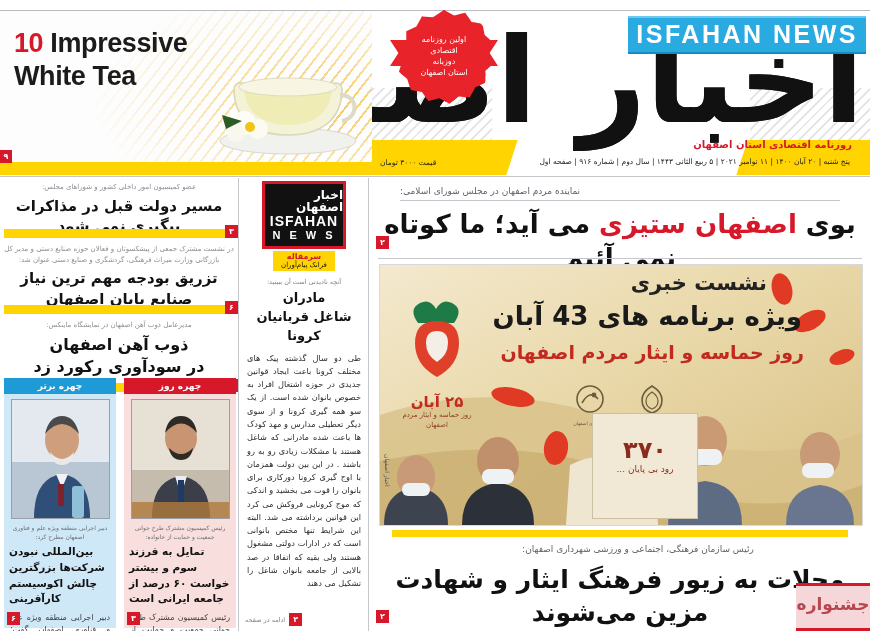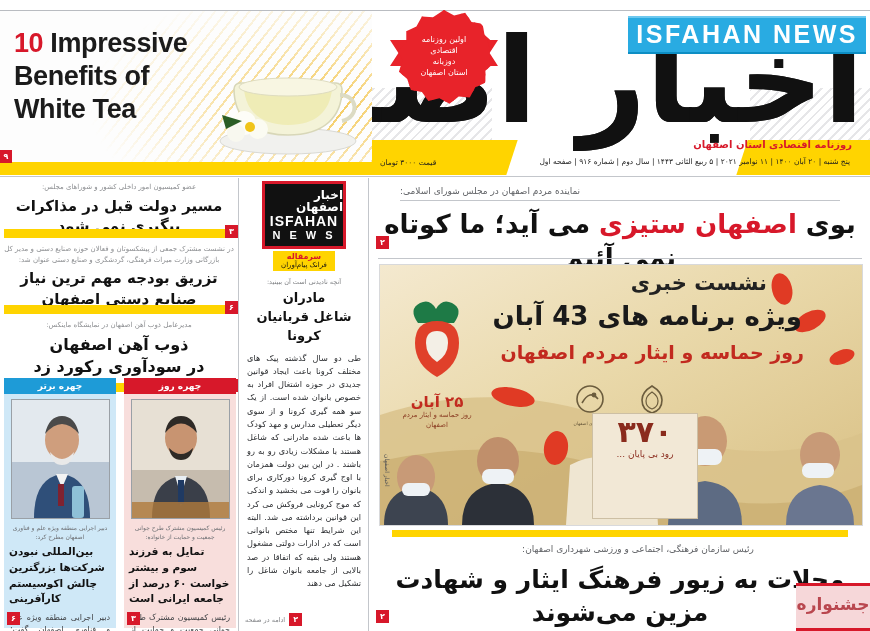--- a/index.html
+++ b/index.html
@@ -224,21 +224,21 @@
   }
   #mp-badge .cap1{font-size:15px;font-weight:bold;color:#c22a1f;direction:rtl;margin-top:4px;}
   #mp-badge .cap2{font-size:7px;color:#8a3b22;direction:rtl;line-height:1.4;}
   #mp-orgs{position:absolute;right:190px;top:118px;display:flex;gap:22px;direction:rtl;}
   #mp-orgs .org{width:40px;text-align:center;}
   #mp-orgs .org .nm{font-size:4.5px;color:#6b5c3d;direction:rtl;margin-top:2px;}
   #mp-poster{
     position:absolute;left:212px;bottom:6px;width:104px;height:104px;
     background:#f2e8d6;border:1px solid #cdbfa4;text-align:center;
   }
-  #mp-poster .big{font-size:30px;font-weight:bold;color:#8a2b1d;direction:rtl;}
+  #mp-poster .big{font-size:24px;font-weight:bold;color:#8a2b1d;direction:rtl;margin-top:22px;}
   #mp-poster .sm{font-size:9px;color:#8a2b1d;direction:rtl;}
   #mp-credit{
     position:absolute;left:4px;bottom:38px;font-size:6px;color:#555;direction:rtl;
     writing-mode:vertical-rl;
   }
   #main-bar{
     position:absolute;left:22px;top:352px;width:456px;height:7px;background:#ffd400;
   }
   #foot-kicker{
     position:absolute;left:0;right:0;top:366px;font-size:9px;color:#5d5f63;
@@ -263,21 +263,20 @@
 </style>
 </head>
 <body>
 
 <div id="page">
 
   <div class="abs" id="ad-banner">
     <div id="ad-rays"></div>
     <div id="ad-text">
       <div><span class="num">10</span><span> Impressive</span></div>
-      <div>Benefits of</div>
       <div>White Tea</div>
     </div>
     <svg id="ad-cup" viewBox="0 0 178 116">
       <ellipse cx="100" cy="98" rx="68" ry="13" fill="#f1f1ee" stroke="#d9d9d4"></ellipse>
       <path d="M52 40 h96 a6 6 0 0 1 6 6 c0 28 -18 46 -54 46 c-36 0 -54 -18 -54 -46 a6 6 0 0 1 6 -6z" fill="#f4f3d8" stroke="#d8d7b8" stroke-width="1.6"></path>
       <path d="M56 46 h88 c-2 22 -16 36 -44 36 c-28 0 -42 -14 -44 -36z" fill="#efecb6"></path>
       <ellipse cx="100" cy="44" rx="49" ry="9" fill="#f8f6e2" stroke="#dedcc0"></ellipse>
       <path d="M152 52 c18 0 20 22 2 26" fill="none" stroke="#dcdbc4" stroke-width="4"></path>
       <g transform="translate(38,70)">
         <circle cx="18" cy="10" r="12" fill="#fdfdf7"></circle>
@@ -328,21 +327,21 @@
     <div class="brief" style="top:4px;">
       <div class="kicker">عضو کمیسیون امور داخلی کشور و شوراهای مجلس:</div>
       <div class="head">مسیر دولت قبل در مذاکرات پیگیری نمی شود</div>
     </div>
     <div class="bar" style="top:51px;">
       <span class="pg">۳</span>
     </div>
 
     <div class="brief" style="top:66px;">
       <div class="kicker">در نشست مشترک جمعی از پیشکسوتان و فعالان حوزه صنایع دستی و مدیر کل بازرگانی وزارت میراث فرهنگی، گردشگری و صنایع دستی عنوان شد:</div>
-      <div class="head">تزریق بودجه مهم ترین نیاز صنایع دستی اصفهان</div>
+      <div class="head">تزریق بودجه مهم ترین نیاز صنایع پایان اصفهان</div>
     </div>
     <div class="bar" style="top:127px;">
       <span class="pg">۶</span>
     </div>
 
     <div class="brief" style="top:142px;">
       <div class="kicker">مدیرعامل ذوب آهن اصفهان در نمایشگاه ماینکس:</div>
       <div class="head two">ذوب آهن اصفهان<br>در سودآوری رکورد زد</div>
     </div>
     <div class="bar" style="top:205px;">

